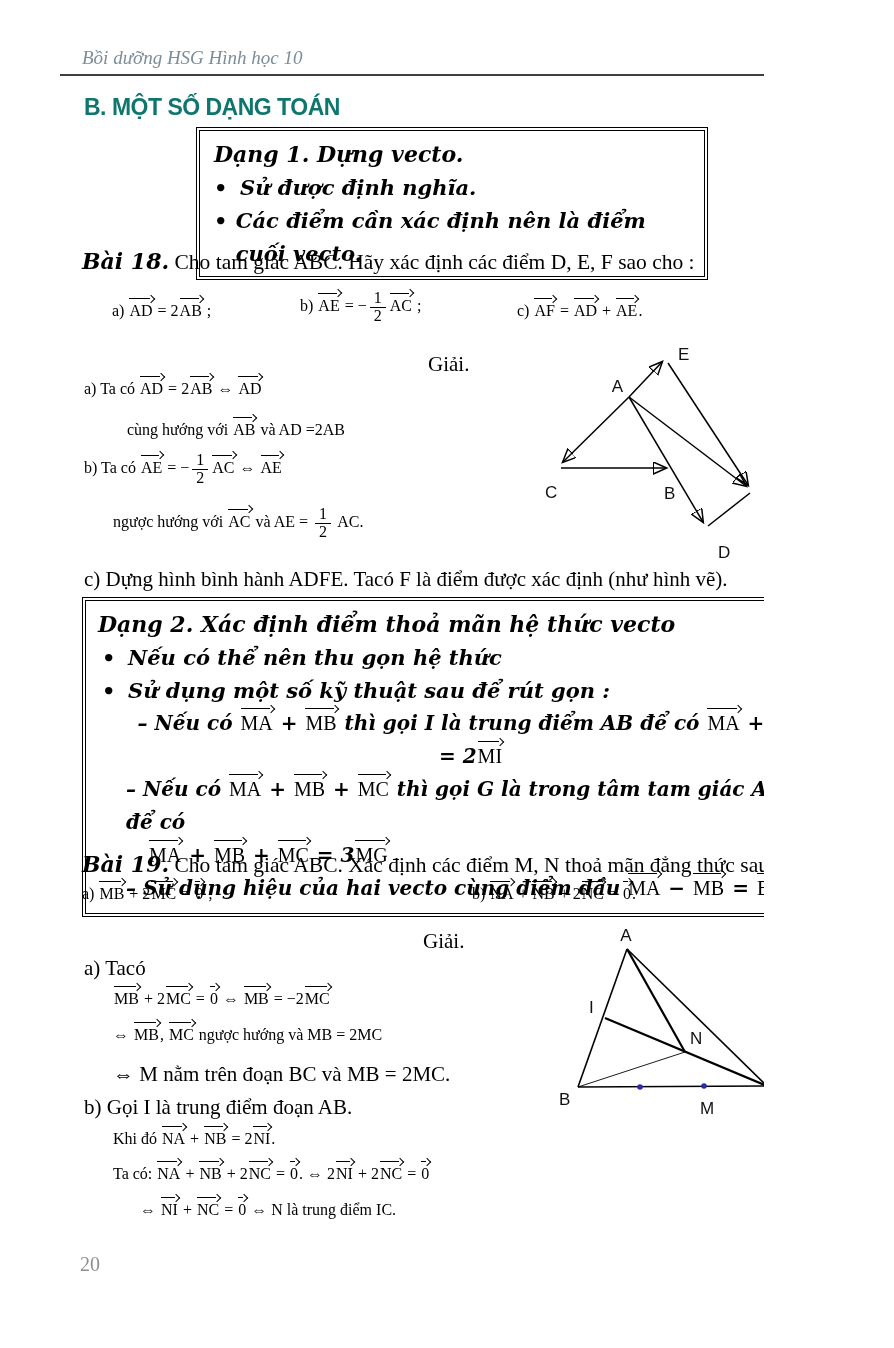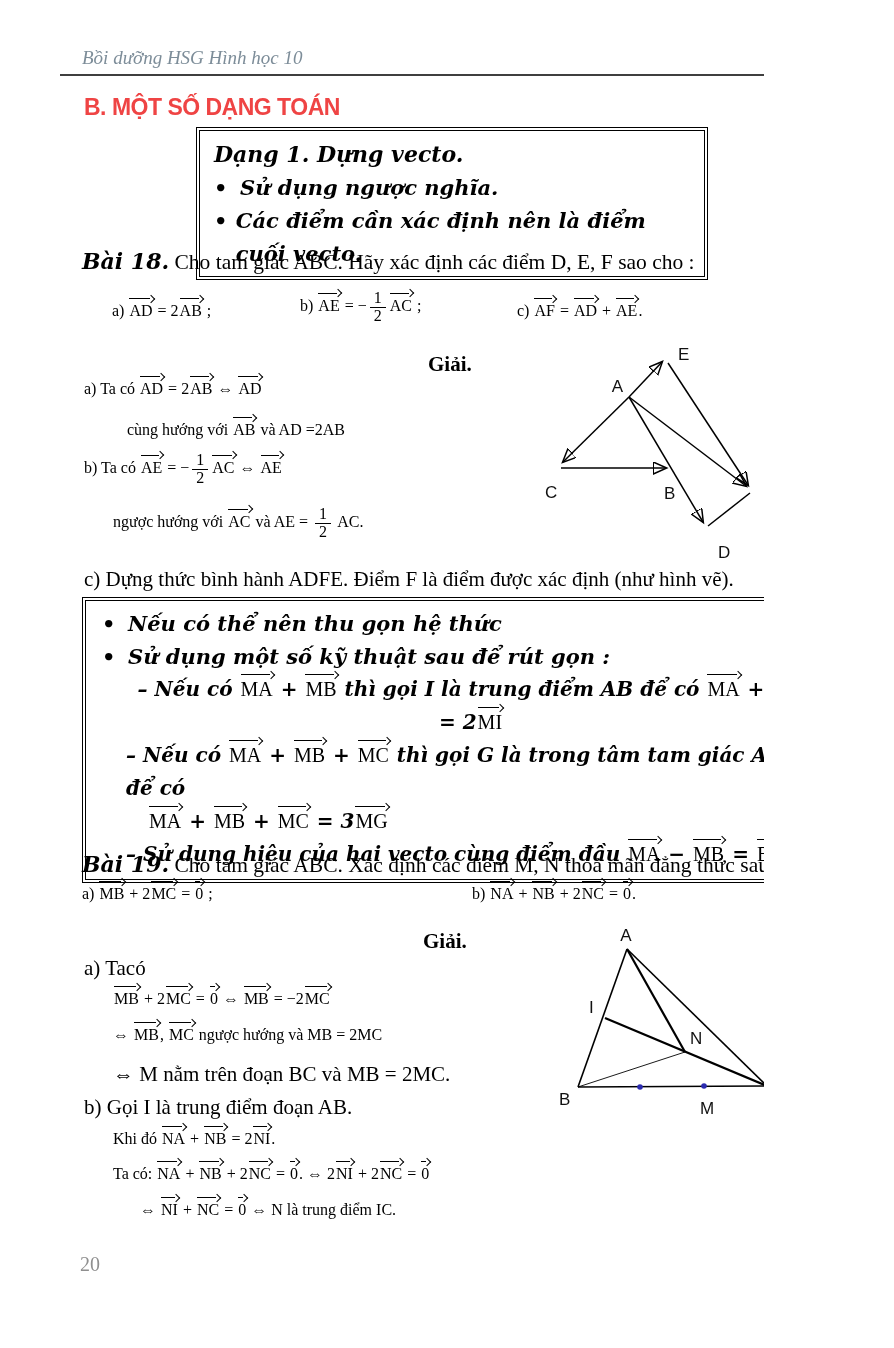--- a/index.html
+++ b/index.html
@@ -4,21 +4,21 @@
 <style>
   html,body{margin:0;padding:0;background:#ffffff;}
   #page{position:relative;width:764px;height:1348px;background:#ffffff;overflow:hidden;
         font-family:"Liberation Serif","DejaVu Serif",serif;color:#000;}
   .abs{position:absolute;white-space:nowrap;}
 
   
   .hdr{font-style:italic;font-size:19px;color:#7d8d99;}
   .hdr-rule{position:absolute;left:60px;top:74px;width:776px;height:2px;background:#3f3f3f;}
   .sec-title{font-family:"Liberation Sans",sans-serif;font-weight:bold;font-size:23px;
-             letter-spacing:-0.5px;color:#ef4444;}
+             letter-spacing:-0.5px;color:#0f766e;}
 
   
   .dang{position:absolute;border:4px double #000;background:#fff;
         font-family:"DejaVu Serif",serif;font-weight:bold;font-style:italic;}
   .dang .dtitle{font-size:22px;line-height:34px;}
   .dang .bline{font-size:21px;line-height:33px;display:flex;}
   .dang .blt{display:inline-block;width:26px;text-align:left;font-style:normal;}
   .dang .dashline{font-size:20px;line-height:33px;}
   .dang .mrow{position:static;}
   .dang .mrow .vec,.dang .vec{font-style:normal;font-weight:normal;
@@ -29,41 +29,41 @@
   .vec{position:relative;display:inline-block;line-height:1.1;padding:0 1px;}
   .vec::before{content:"";position:absolute;top:-4px;left:1px;right:4px;border-top:1.4px solid #000;}
   .vec::after{content:"";position:absolute;top:-6.5px;right:0;width:5px;height:5px;
               border-top:1.4px solid #000;border-right:1.4px solid #000;transform:rotate(45deg);}
   .frac{display:inline-block;vertical-align:middle;text-align:center;margin:0 3px;line-height:1.05;}
   .frac .fn{display:block;border-bottom:1.4px solid #000;padding:0 4px;}
   .frac .fd{display:block;}
 
   .bailbl{font-family:"DejaVu Serif",serif;font-weight:bold;font-style:italic;font-size:22px;text-align:right;}
   .stmt{font-size:21.5px;}
-  .giai{font-weight:bold;font-size:21px;}
+  .giai{font-weight:normal;font-size:21px;}
   .body-line{font-size:21px;}
   .pageno{font-size:20px;color:#8f8f8f;}
 
   svg text{font-family:"Liberation Sans",sans-serif;font-size:17px;fill:#111;}
   svg line,svg path{stroke:#000;fill:none;}
 </style>
 </head>
 <body>
 
 <div id="page">
 
   <div class="abs hdr" style="left:82px;top:47px;">Bồi dưỡng HSG Hình học 10</div>
   <div class="hdr-rule"></div>
   <div class="abs sec-title" style="left:84px;top:94px;">B. MỘT SỐ DẠNG TOÁN</div>
 
   <div class="dang" style="left:196px;top:127px;width:476px;padding:6px 14px;">
     <div class="dtitle">Dạng 1. Dựng vecto.</div>
     <div class="bline">
       <span class="blt">•</span>
-      <span>Sử dụng ngược nghĩa.</span>
+      <span>Sử được định nghĩa.</span>
     </div>
     <div class="bline">
       <span class="blt">•</span>
       <span>Các điểm cần xác định nên là điểm cuối vecto.</span>
     </div>
   </div>
 
   <div class="abs" style="left:82px;top:248px;">
     <span class="bailbl">Bài 18.</span><span class="stmt"> Cho tam giác ABC. Hãy xác định các điểm D, E, F sao cho :</span>
   </div>
@@ -71,21 +71,21 @@
   <div class="abs mrow" style="left:112px;top:302px;">a)  <span class="vec">AD</span> = 2<span class="vec">AB</span> ;</div>
   <div class="abs mrow" style="left:300px;top:290px;">b)  <span class="vec">AE</span> = −<span class="frac"><span class="fn">1</span><span class="fd">2</span></span><span class="vec">AC</span> ;</div>
   <div class="abs mrow" style="left:517px;top:302px;">c)  <span class="vec">AF</span> = <span class="vec">AD</span> + <span class="vec">AE</span>.</div>
 
   <div class="abs giai" style="left:428px;top:352px;">Giải.</div>
 
   <div class="abs mrow" style="left:84px;top:380px;">a)  Ta có  <span class="vec">AD</span> = 2<span class="vec">AB</span> ⇔ <span class="vec">AD</span></div>
   <div class="abs mrow" style="left:127px;top:421px;">cùng hướng với <span class="vec">AB</span>  và AD =2AB</div>
   <div class="abs mrow" style="left:84px;top:452px;">b)  Ta có   <span class="vec">AE</span> = −<span class="frac"><span class="fn">1</span><span class="fd">2</span></span><span class="vec">AC</span> ⇔ <span class="vec">AE</span></div>
   <div class="abs mrow" style="left:113px;top:506px;">ngược hướng với <span class="vec">AC</span>  và  AE = <span class="frac"><span class="fn">1</span><span class="fd">2</span></span> AC.</div>
-  <div class="abs body-line" style="left:84px;top:567px;">c)  Dựng thức bình hành ADFE. Điểm F là điểm được xác định (như hình vẽ).</div>
+  <div class="abs body-line" style="left:84px;top:567px;">c)  Dựng hình bình hành ADFE. Tacó F là điểm được xác định (như hình vẽ).</div>
 
   <svg class="abs" style="left:535px;top:338px;" width="260" height="222" viewBox="0 0 260 222">
     <defs>
       <marker id="ah" markerWidth="11" markerHeight="9" refX="8.5" refY="4" orient="auto">
         <path d="M0,0 L9,4 L0,8 z" fill="#000" stroke="none"></path>
       </marker>
     </defs>
     <line x1="94" y1="59" x2="127" y2="24" stroke-width="1.5" marker-end="url(#ah)"></line>
     <line x1="94" y1="59" x2="28" y2="124" stroke-width="1.5" marker-end="url(#ah)"></line>
     <line x1="26" y1="130" x2="131" y2="130" stroke-width="1.5" marker-end="url(#ah)"></line>
@@ -95,20 +95,21 @@
     <line x1="173" y1="188" x2="215" y2="155" stroke-width="1.5"></line>
     <text x="88" y="54" text-anchor="end">A</text>
     <text x="129" y="161">B</text>
     <text x="10" y="160">C</text>
     <text x="183" y="220">D</text>
     <text x="143" y="22">E</text>
     <text x="230" y="167">F</text>
   </svg>
 
   <div class="dang" style="left:82px;top:597px;width:718px;padding:6px 12px 8px 12px;">
+    <div class="dtitle">Dạng 2. Xác định điểm thoả mãn hệ thức vecto</div>
     <div class="bline" style="padding-left:4px;">
       <span class="blt">•</span>
       <span>Nếu có thể nên thu gọn hệ thức</span>
     </div>
     <div class="bline" style="padding-left:4px;">
       <span class="blt">•</span>
       <span>Sử dụng một số kỹ thuật sau để rút gọn :</span>
     </div>
     <div class="dashline mrow" style="padding-left:28px;text-align:center;">–   Nếu có <span class="vec">MA</span> + <span class="vec">MB</span> thì gọi I là trung điểm AB để có <span class="vec">MA</span> + <span class="vec">MB</span> = 2<span class="vec">MI</span></div>
     <div class="dashline mrow" style="padding-left:28px;">–   Nếu có  <span class="vec">MA</span> + <span class="vec">MB</span> + <span class="vec">MC</span>  thì gọi G là trong tâm tam giác ABC để có</div>

